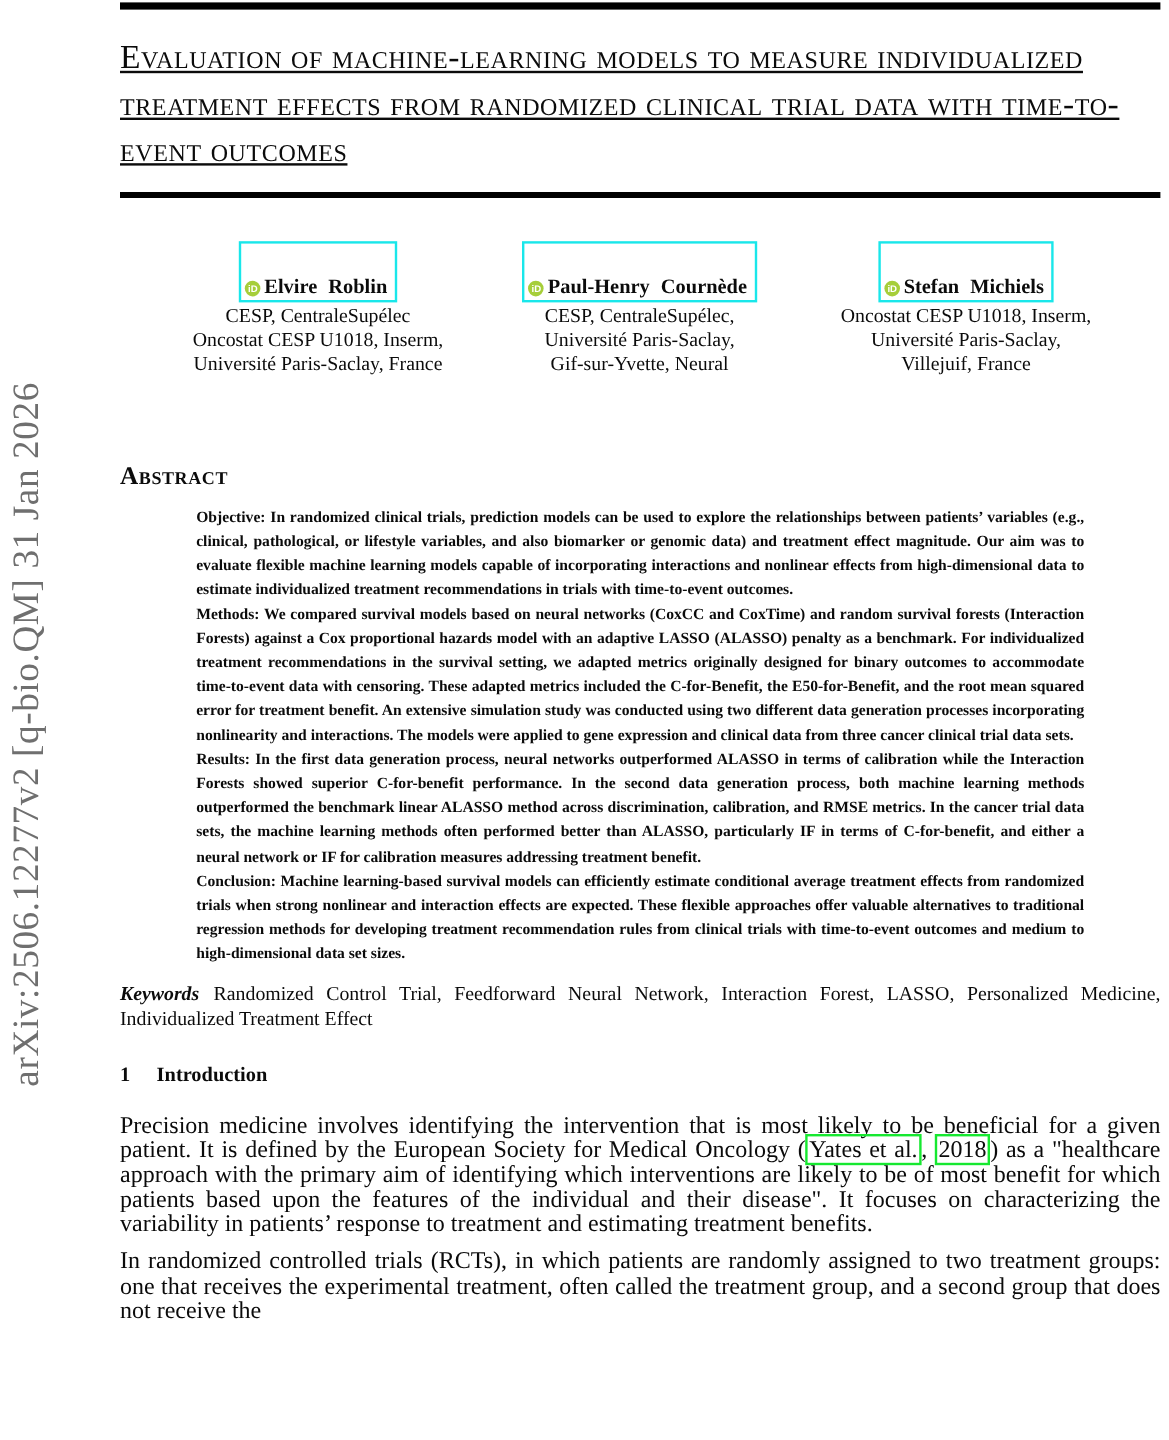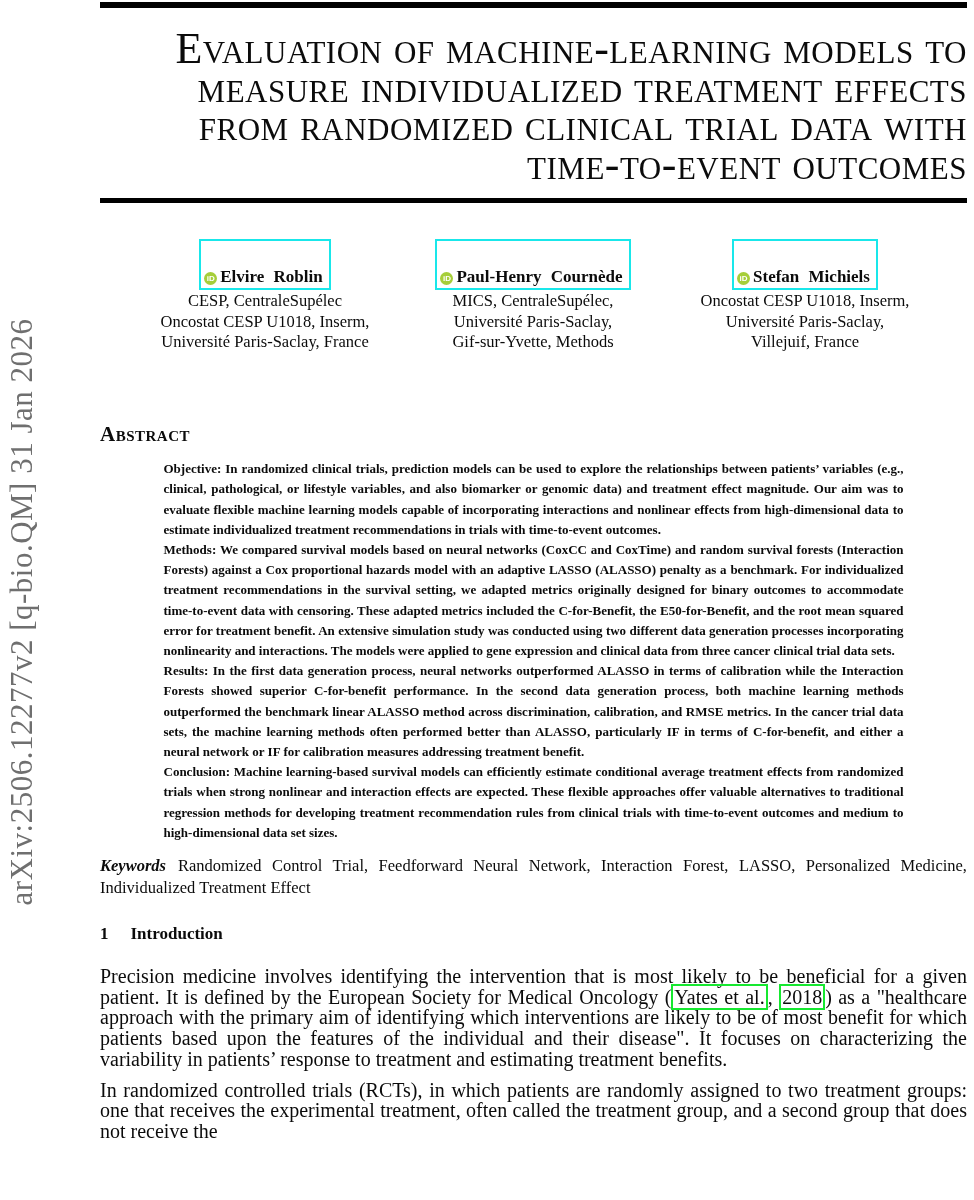--- a/index.html
+++ b/index.html
@@ -20,26 +20,27 @@
     white-space: nowrap;
     font-size: 31px;
     letter-spacing: 0.5px;
     color: #6f6f6f;
   }
   .content { margin: 0 7px 0 100px; }
   .rule-top { border:none; border-top:6px solid #000; margin:2px 0 0 0; }
   .rule-mid { border:none; border-top:5px solid #000; margin:14px 0 0 0; }
   .paper-title {
     margin-top: 22px;
-    text-align: right;
+    text-align: left;
     font-variant: small-caps;
-    font-size: 44px;
+    font-size: 28px;
     line-height: 38.5px;
     letter-spacing: 0.5px;
     font-weight: normal;
+    text-decoration: underline;
   }
   .authors { display:flex; margin-top: 36px; }
   .author { text-align:center; font-size:16.5px; line-height:20.3px; }
   .a1 { width:250px; margin-left:40px; }
   .a2 { width:250px; margin-left:18px; }
   .a3 { width:250px; margin-left:22px; }
   .name-box {
     display:inline-block;
     border:2px solid #19e7ea;
     padding:26px 6px 1px 3px;
@@ -121,23 +122,23 @@
 
       <div class="author a1">
         <span class="name-box"><span class="orcid">iD</span><span class="author-name">Elvire Roblin</span></span>
         <div class="affil-line">CESP, CentraleSupélec</div>
         <div class="affil-line">Oncostat CESP U1018, Inserm,</div>
         <div class="affil-line">Université Paris-Saclay, France</div>
       </div>
 
       <div class="author a2">
         <span class="name-box"><span class="orcid">iD</span><span class="author-name">Paul-Henry Cournède</span></span>
-        <div class="affil-line">MICS, CentraleSupélec,</div>
+        <div class="affil-line">CESP, CentraleSupélec,</div>
         <div class="affil-line">Université Paris-Saclay,</div>
-        <div class="affil-line">Gif-sur-Yvette, Methods</div>
+        <div class="affil-line">Gif-sur-Yvette, Neural</div>
       </div>
 
       <div class="author a3">
         <span class="name-box"><span class="orcid">iD</span><span class="author-name">Stefan Michiels</span></span>
         <div class="affil-line">Oncostat CESP U1018, Inserm,</div>
         <div class="affil-line">Université Paris-Saclay,</div>
         <div class="affil-line">Villejuif, France</div>
       </div>
 
     </div>

